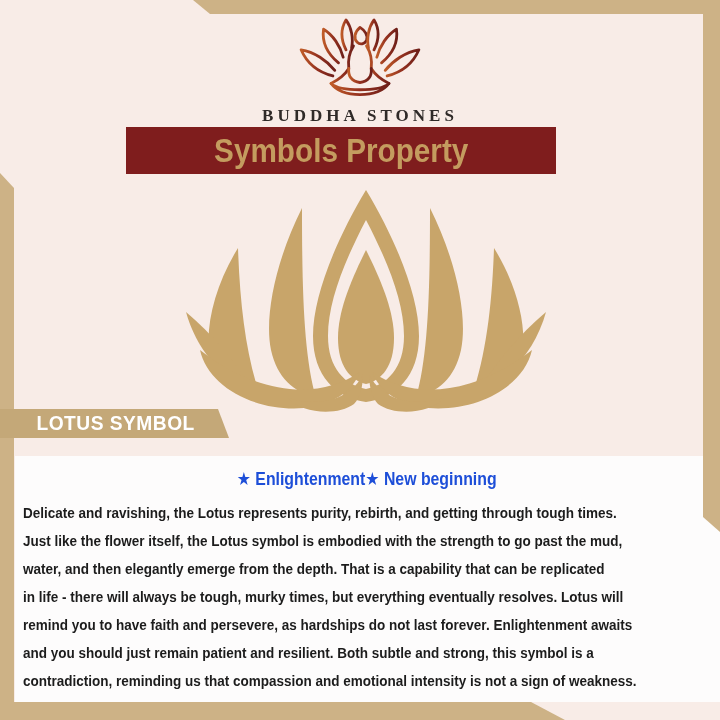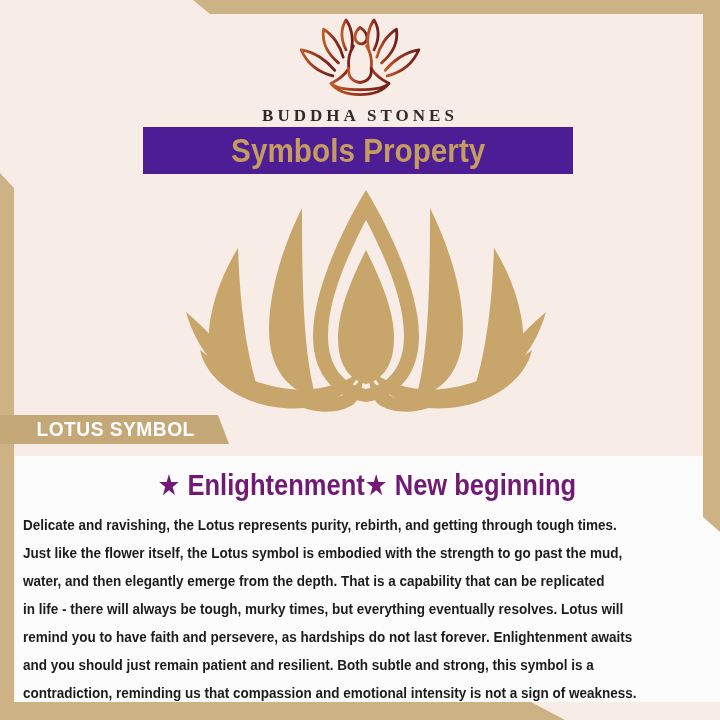--- a/index.html
+++ b/index.html
@@ -20,47 +20,47 @@
     clip-path:polygon(0 0,531px 0,565px 18px,0 18px);}
   
   .logo-wrap{position:absolute;left:0;top:18px;width:720px;text-align:center;z-index:2;}
   .logo-wrap svg{display:block;margin:0 auto;}
   .brand-name{
     margin-top:2px;color:#2f2a28;font-family:"Liberation Serif","DejaVu Serif",serif;
     font-size:17px;letter-spacing:4px;font-weight:700;
   }
   
   .title-box{
-    position:absolute;left:143px;top:127px;width:430px;height:47px;
-    background:#4c1d95;display:flex;align-items:center;justify-content:center;z-index:2;
+    position:absolute;left:126px;top:127px;width:430px;height:47px;
+    background:#7f1d1d;display:flex;align-items:center;justify-content:center;z-index:2;
   }
   .title-text{
     color:#c49c5f;font-size:33px;font-weight:700;white-space:nowrap;
     display:inline-block;transform:scaleX(0.9);
   }
   
   .lotus-wrap{position:absolute;left:178px;top:186px;width:376px;height:228px;z-index:1;}
   
   .section-banner{
     position:absolute;left:0;top:409px;width:233px;height:29px;background:#c4a878;
     clip-path:polygon(0 0,218px 0,229px 100%,0 100%);
-    display:flex;align-items:center;z-index:6;margin-top:6px;
+    display:flex;align-items:center;z-index:6;
   }
   .section-banner span{
     color:#ffffff;font-size:20px;font-weight:600;letter-spacing:0.5px;
     padding-left:38px;white-space:nowrap;display:inline-block;transform:scaleX(0.96);
     transform-origin:left center;
   }
   
   .card{
     position:absolute;left:15px;top:456px;width:705px;height:246px;background:#fdfcfc;
     box-sizing:border-box;padding:10px 10px 0 8px;z-index:4;overflow:hidden;
   }
   .card-heading{
-    text-align:center;color:#701a75;font-size:29px;font-weight:700;margin:2px 0 9px 0;
+    text-align:center;color:#1d4ed8;font-size:18px;font-weight:700;margin:2px 0 9px 0;
   }
   .card-heading span{display:inline-block;transform:scaleX(0.88);white-space:nowrap;}
   .para-line{
     color:#1c1c1c;font-size:15px;font-weight:700;line-height:28px;white-space:nowrap;
     transform:scaleX(0.9);transform-origin:left center;
   }
 </style>
 </head>
 <body>
 

